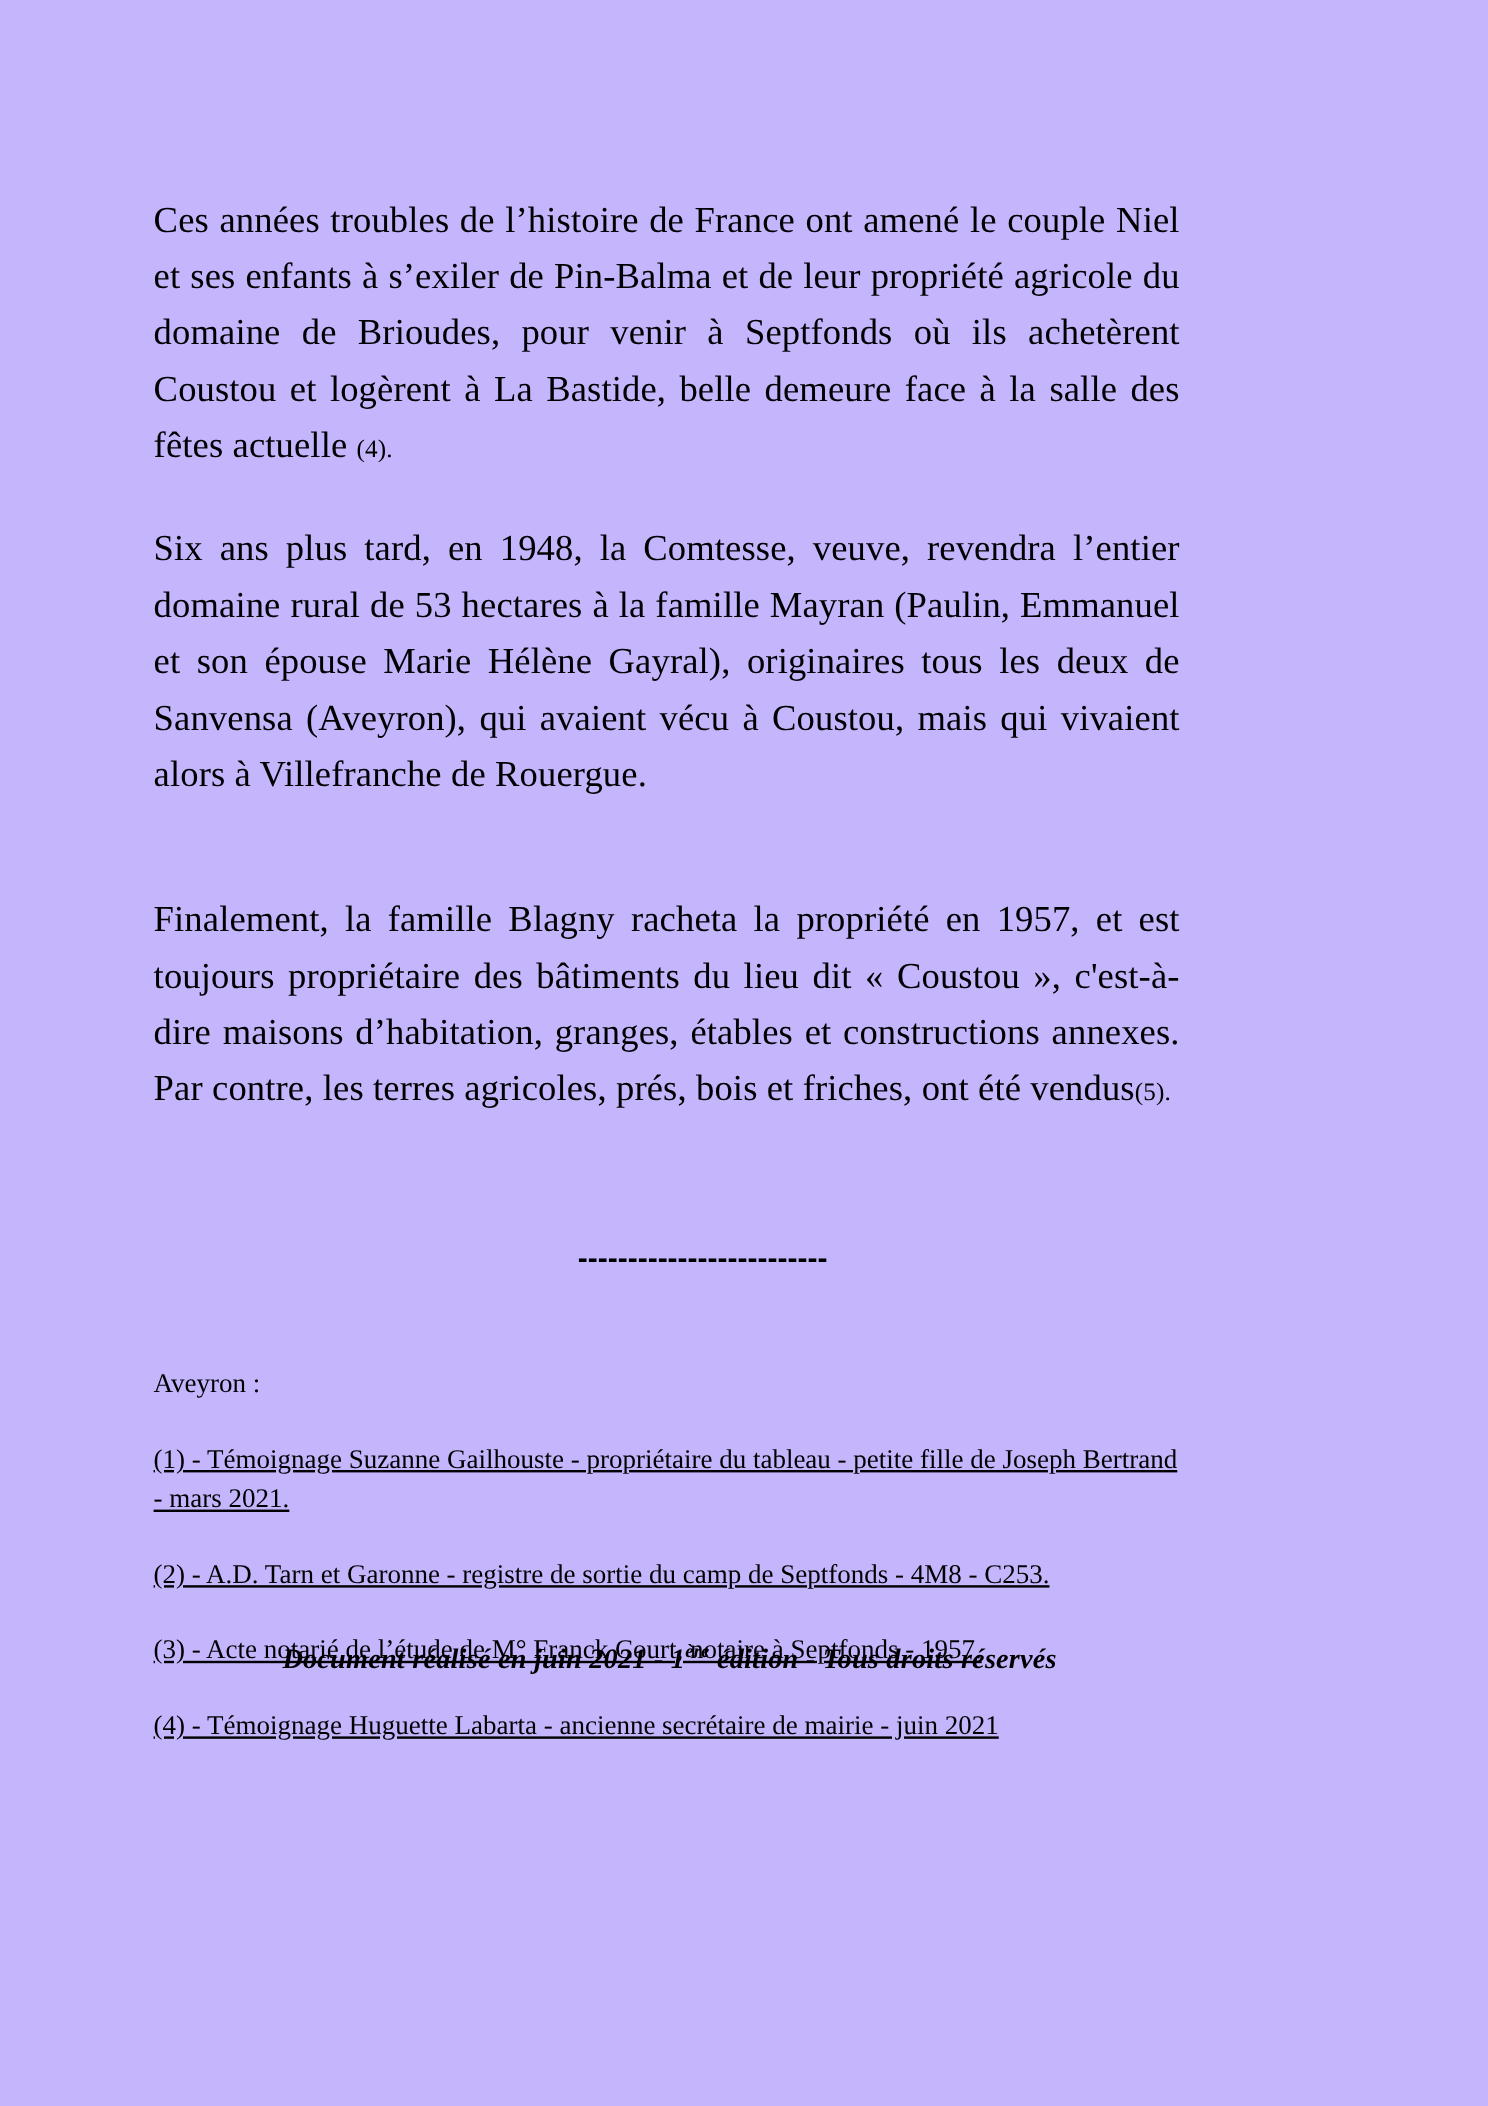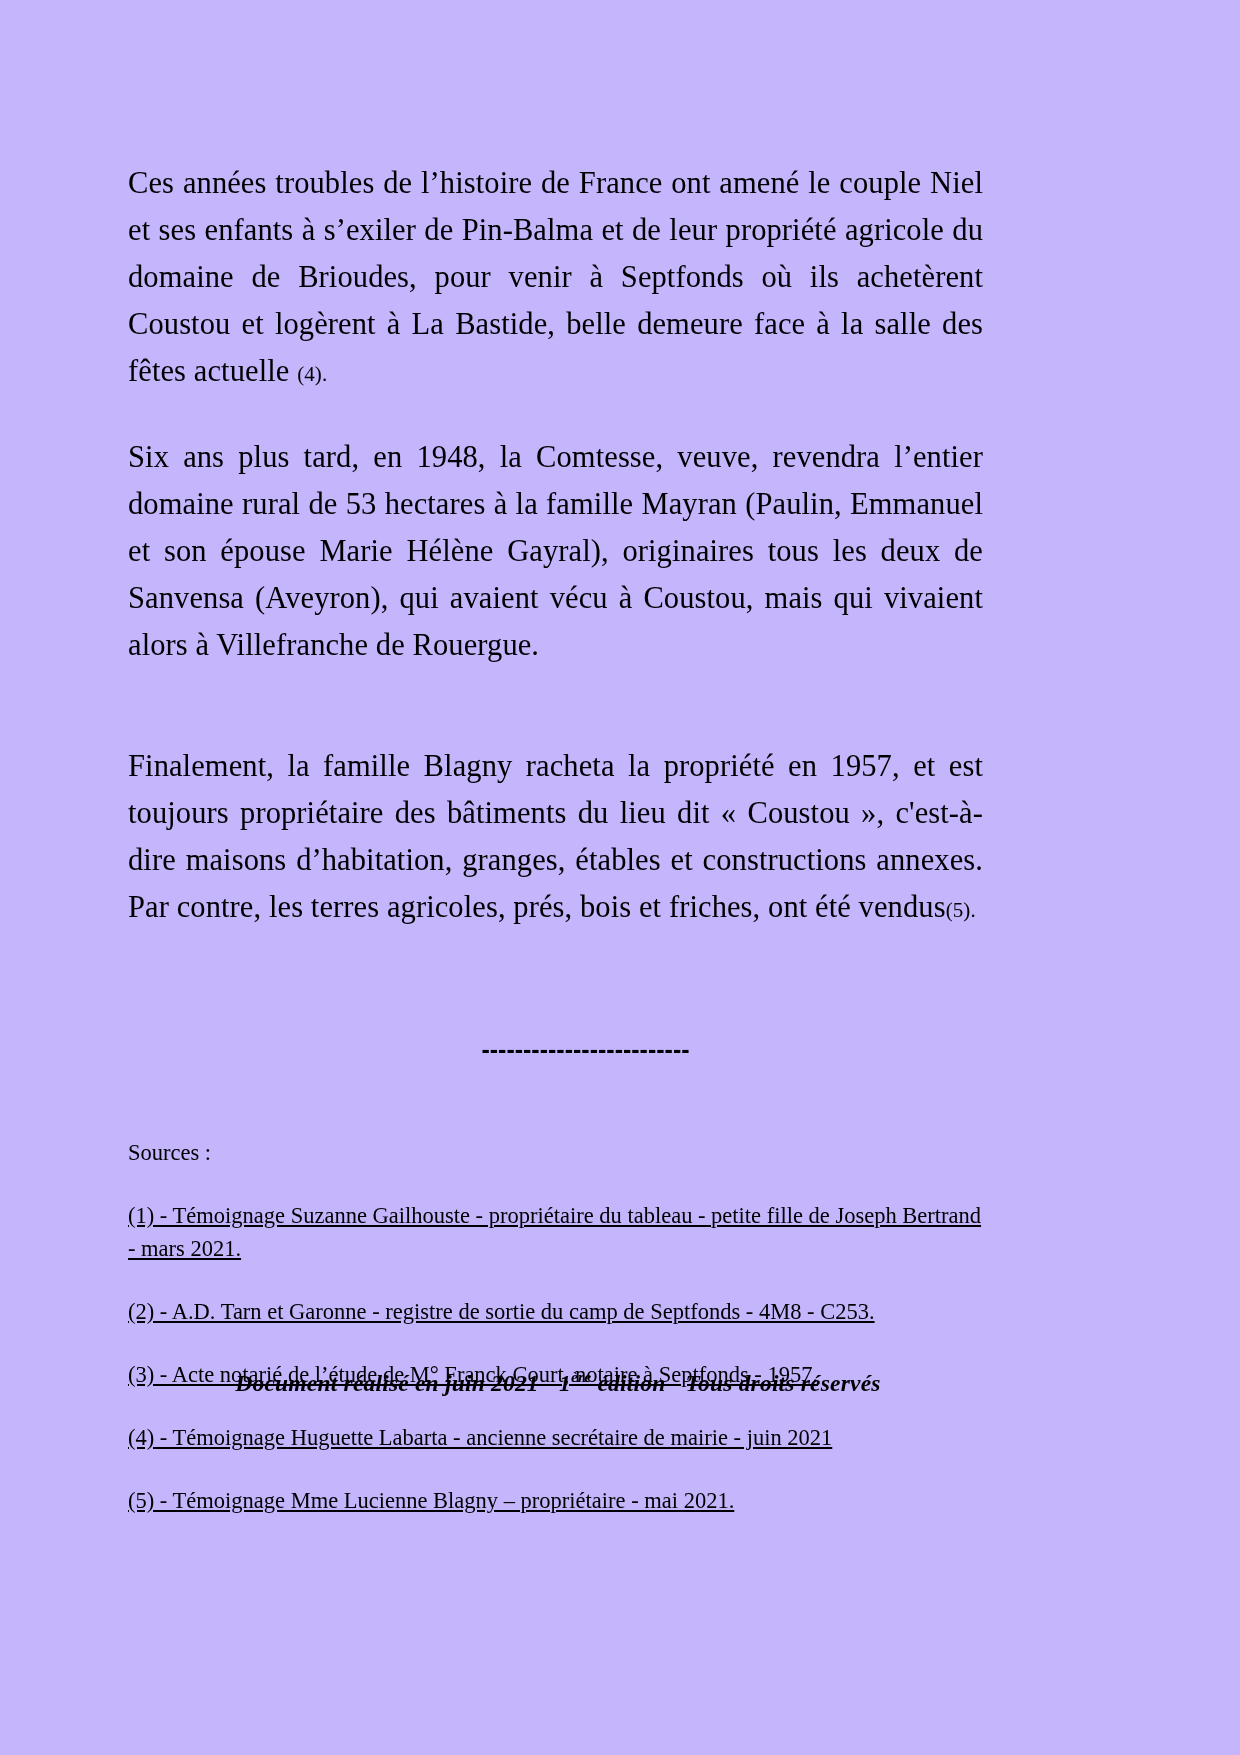--- a/index.html
+++ b/index.html
@@ -127,24 +127,23 @@
 
     <p class="body-para"><span>Finalement, la famille Blagny racheta la propriété en 1957, et est toujours propriétaire des bâtiments du lieu dit « Coustou », c'est-à-dire maisons d’habitation, granges, étables et constructions annexes. Par contre, les terres agricoles, prés, bois et friches, ont été vendus</span><span class="footnote-ref-tight">(5)</span><span class="footnote-ref-tight">.</span></p>
 
     <div class="gap-3" style="height:92px;"></div>
 
     <div class="divider-row">-------------------------</div>
 
     <div class="gap-4" style="height:72px;"></div>
 
     <div class="sources-block">
-      <p class="sources-title">Sources :</p>
+      <p class="sources-title">Aveyron :</p>
       <p class="source-item">(1) - Témoignage Suzanne Gailhouste - propriétaire du tableau - petite fille de Joseph Bertrand - mars 2021.</p>
       <p class="source-item">(2) - A.D. Tarn et Garonne - registre de sortie du camp de Septfonds - 4M8 - C253.</p>
       <p class="source-item">(3) - Acte notarié de l’étude de M° Franck Court, notaire à Septfonds - 1957.</p>
       <p class="source-item">(4) - Témoignage Huguette Labarta - ancienne secrétaire de mairie - juin 2021</p>
-      <p class="source-item">(5) - Témoignage Mme Lucienne Blagny – propriétaire - mai 2021.</p>
     </div>
 
   </div>
 
   <div class="footer"><span>Document réalisé en juin 2021 - 1</span><span class="sup">ère</span><span> édition - Tous droits réservés</span></div>
 </div>
 
 </body></html>

